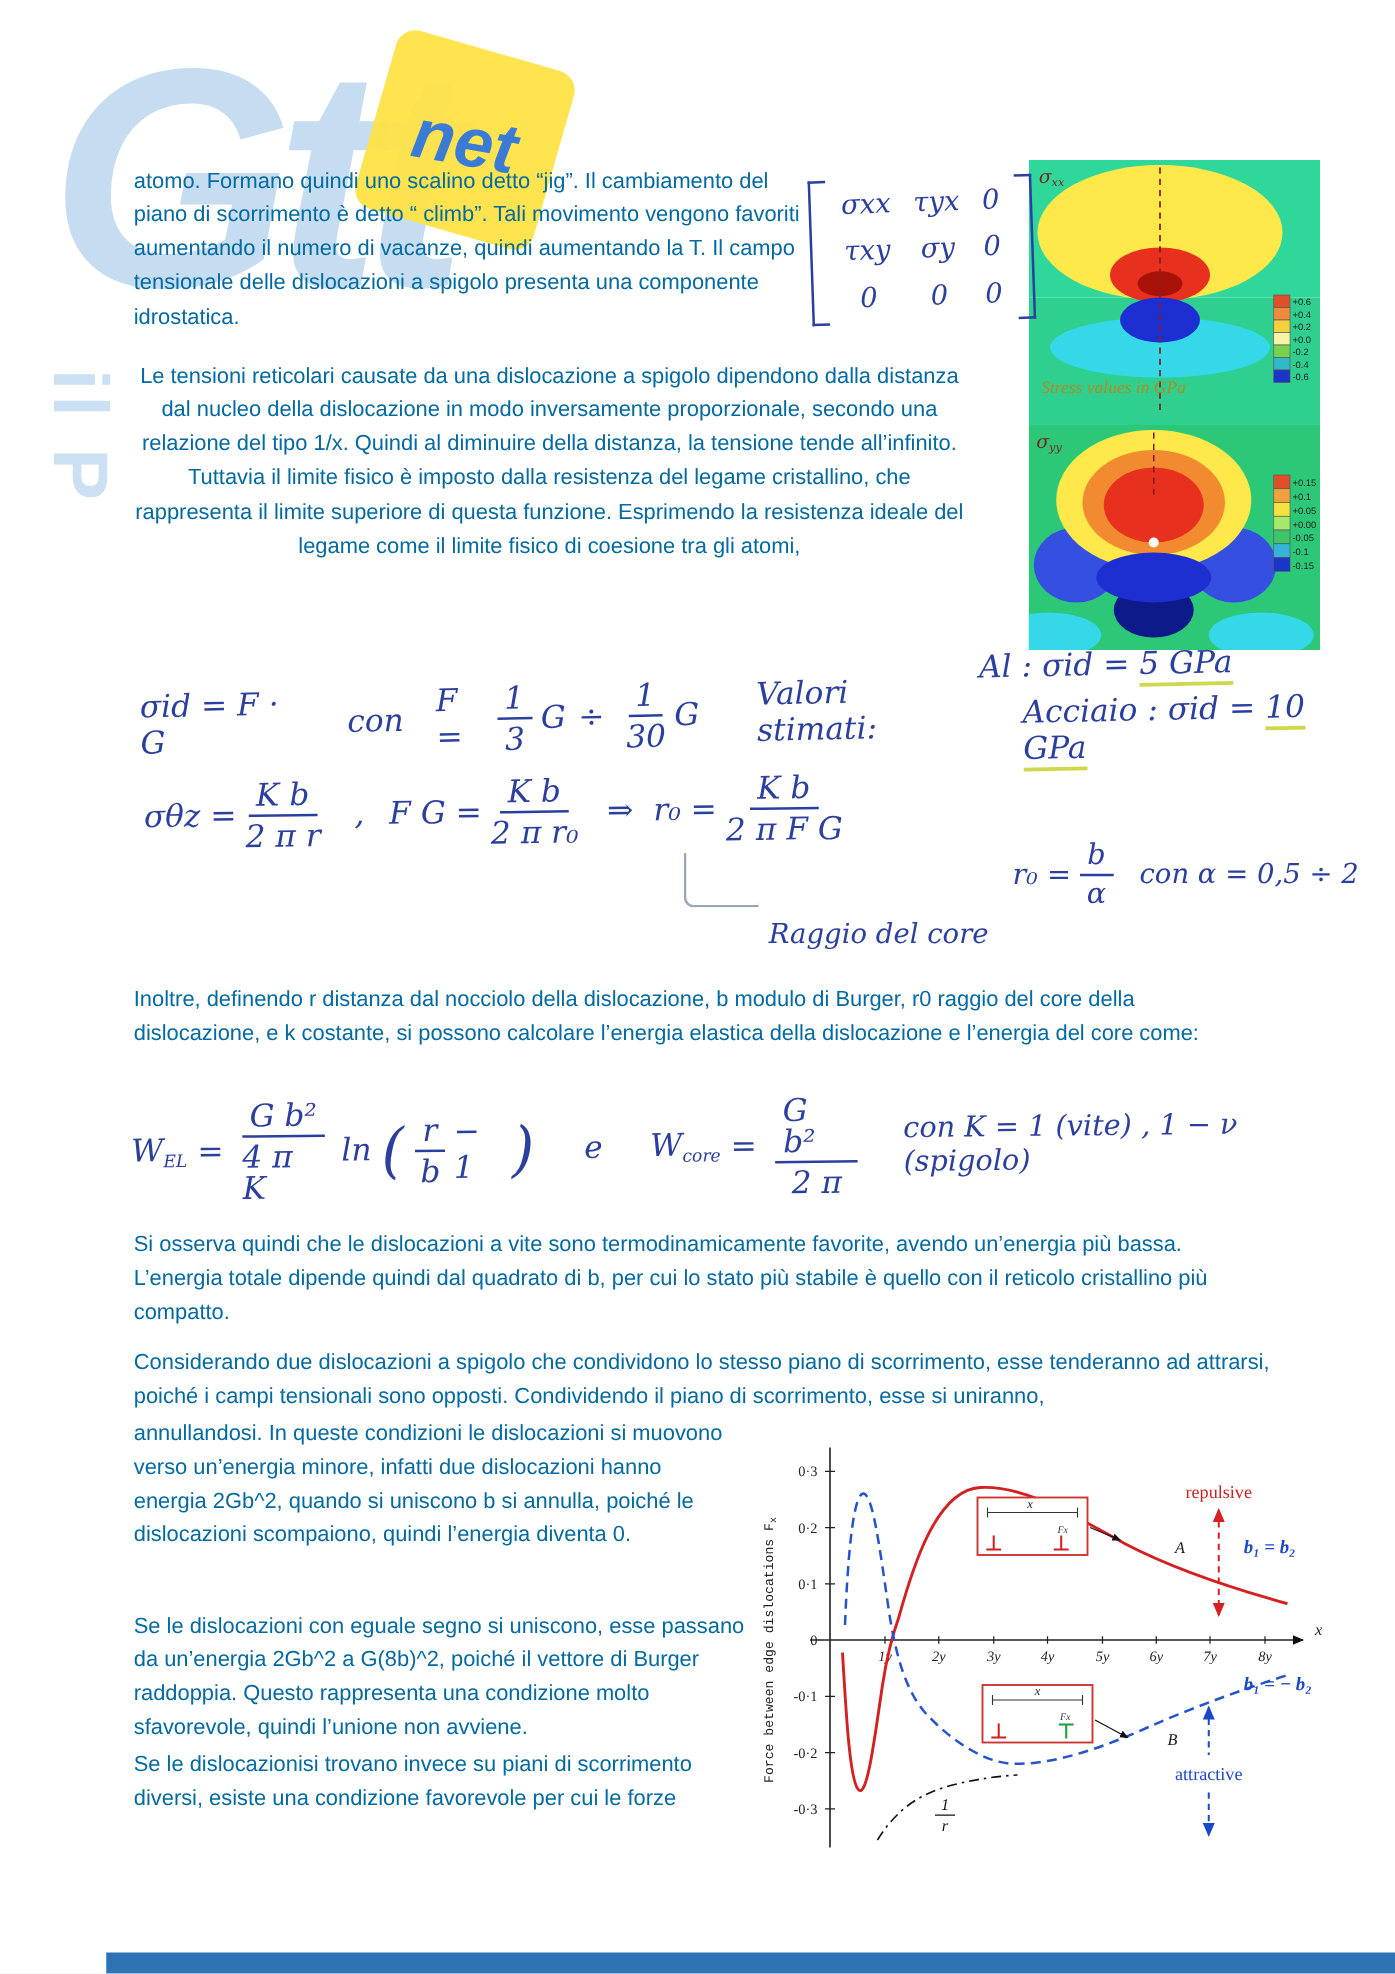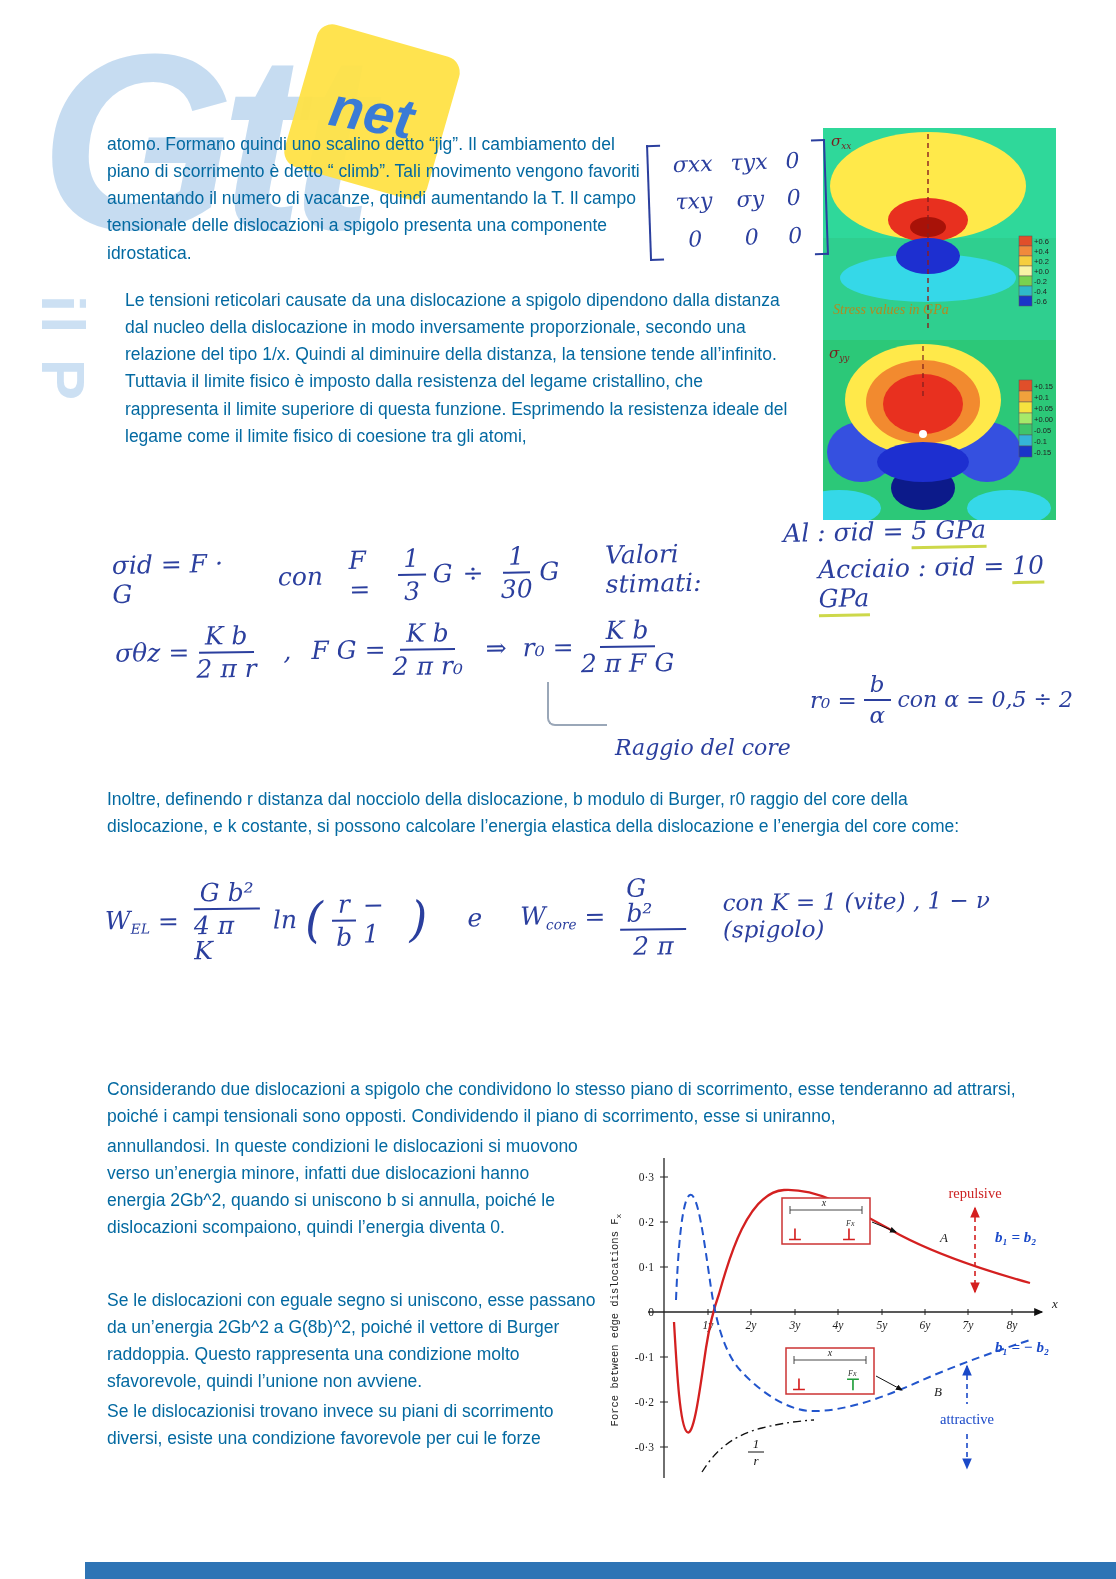--- a/index.html
+++ b/index.html
@@ -29,21 +29,21 @@
     position:absolute; left:28px; top:295px; z-index:0;
     writing-mode:vertical-rl; font-size:62px; font-weight:bold;
     color:rgba(142,186,228,0.45); letter-spacing:4px;
   }
   
   .body {
     position:absolute; z-index:2; font-size:17.5px; line-height:1.55;
     color:#0369a1; text-align:left;
   }
   .p1 { left:107px; top:131px;  width:545px; }
-  .p2 { left:125px; top:287px;  width:665px; }
+  .p2 { left:107px; top:287px;  width:665px;text-align:center; }
   .p3 { left:107px; top:786px;  width:885px; }
   .p4 { left:107px; top:982px;  width:908px; }
   .p5a{ left:107px; top:1076px; width:912px; }
   .p5b{ left:107px; top:1133px; width:482px; }
   .p6 { left:107px; top:1287px; width:490px; }
   .p7 { left:107px; top:1398px; width:500px; }
   
   .hw {
     position:absolute; z-index:2; font-family:"DejaVu Serif", serif;
     font-style:italic; color:#2b3f9e; line-height:1.15;
@@ -71,21 +71,21 @@
   .est { display:flex; flex-direction:column; margin-left:18px; }
   .est .row2 { margin:8px 0 0 34px; }
   .uline { border-bottom:3px solid #cdd84a; padding-bottom:1px; }
 
   .f2 { left:115px; top:618px; width:980px; height:150px; font-size:25px; }
   .f2-main { display:flex; align-items:center; transform:rotate(-0.8deg); }
   .f2-main .comma { margin:0 20px; }
   .f2-main .arrow { margin:0 16px; }
   .f2-side { position:absolute; left:695px; top:55px; display:flex;
              align-items:center; font-size:23px; }
-  .f2-side .tail { font-size:22px; }
+  .f2-side .tail { margin-left:14px; font-size:22px; }
   .f2-conn { position:absolute; left:432px; top:64px; width:58px; height:42px;
              border-left:2px solid #9aa7b8; border-bottom:2px solid #9aa7b8;
              border-bottom-left-radius:8px; }
   .f2-note { position:absolute; left:500px; top:88px; font-size:22px;margin-top:29px; }
 
   .f3 { left:105px; top:876px; width:990px; font-size:25px;
         display:flex; align-items:center; transform:rotate(-0.6deg); }
   .f3 .e-sep { margin:0 38px; }
   .f3 .con3 { margin-left:30px; font-size:23px; }
 
@@ -103,20 +103,21 @@
 
   <div class="wm-big">Gtt</div>
   <div class="wm-badge">
     <span>net</span>
   </div>
   <div class="wm-side">il P</div>
 
   <div class="body p1">atomo. Formano quindi uno scalino detto “jig”. Il cambiamento del piano di scorrimento è detto “ climb”. Tali movimento vengono favoriti aumentando il numero di vacanze, quindi aumentando la T. Il campo tensionale delle dislocazioni a spigolo presenta una componente idrostatica.</div>
   <div class="body p2">Le tensioni reticolari causate da una dislocazione a spigolo dipendono dalla distanza dal nucleo della dislocazione in modo inversamente proporzionale, secondo una relazione del tipo 1/x. Quindi al diminuire della distanza, la tensione tende all’infinito. Tuttavia il limite fisico è imposto dalla resistenza del legame cristallino, che rappresenta il limite superiore di questa funzione. Esprimendo la resistenza ideale del legame come il limite fisico di coesione tra gli atomi,</div>
   <div class="body p3">Inoltre, definendo r distanza dal nocciolo della dislocazione, b modulo di Burger, r0 raggio del core della dislocazione, e k costante, si possono calcolare l’energia elastica della dislocazione e l’energia del core come:</div>
+  <div class="body p4">Si osserva quindi che le dislocazioni a vite sono termodinamicamente favorite, avendo un’energia più bassa. L’energia totale dipende quindi dal quadrato di b, per cui lo stato più stabile è quello con il reticolo cristallino più compatto.</div>
   <div class="body p5a">Considerando due dislocazioni a spigolo che condividono lo stesso piano di scorrimento, esse tenderanno ad attrarsi, poiché i campi tensionali sono opposti. Condividendo il piano di scorrimento, esse si uniranno,</div>
   <div class="body p5b">annullandosi. In queste condizioni le dislocazioni si muovono verso un’energia minore,  infatti due dislocazioni hanno energia 2Gb^2, quando si uniscono b si annulla, poiché le dislocazioni scompaiono, quindi l’energia diventa 0.</div>
   <div class="body p6">Se le dislocazioni con eguale segno si uniscono, esse passano da un’energia 2Gb^2 a G(8b)^2, poiché il vettore di Burger raddoppia. Questo rappresenta una condizione molto sfavorevole, quindi l’unione non avviene.</div>
   <div class="body p7">Se le dislocazionisi trovano invece su piani di scorrimento diversi, esiste una condizione favorevole per cui le forze</div>
 
   <div class="hw matrix">
     <div class="bracket bl"></div>
     <div class="mgrid">
       <span>σxx</span>
       <span>τyx</span>

